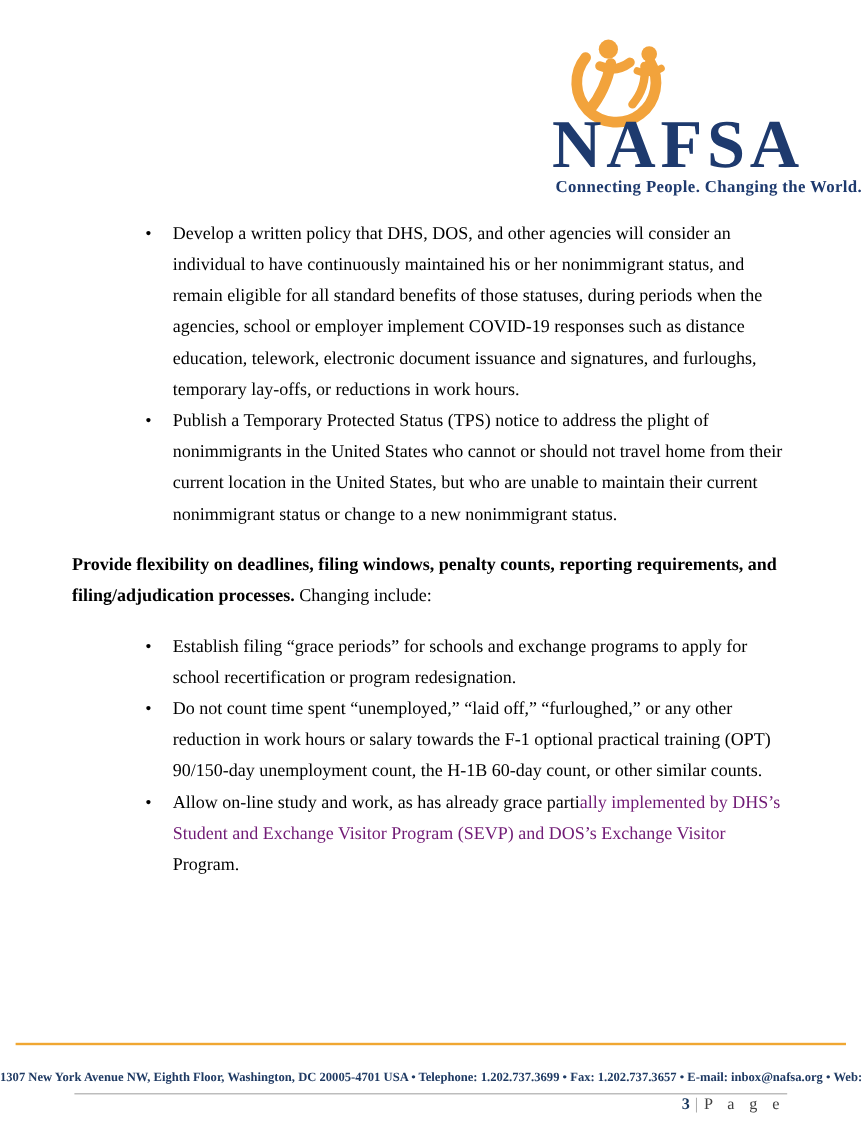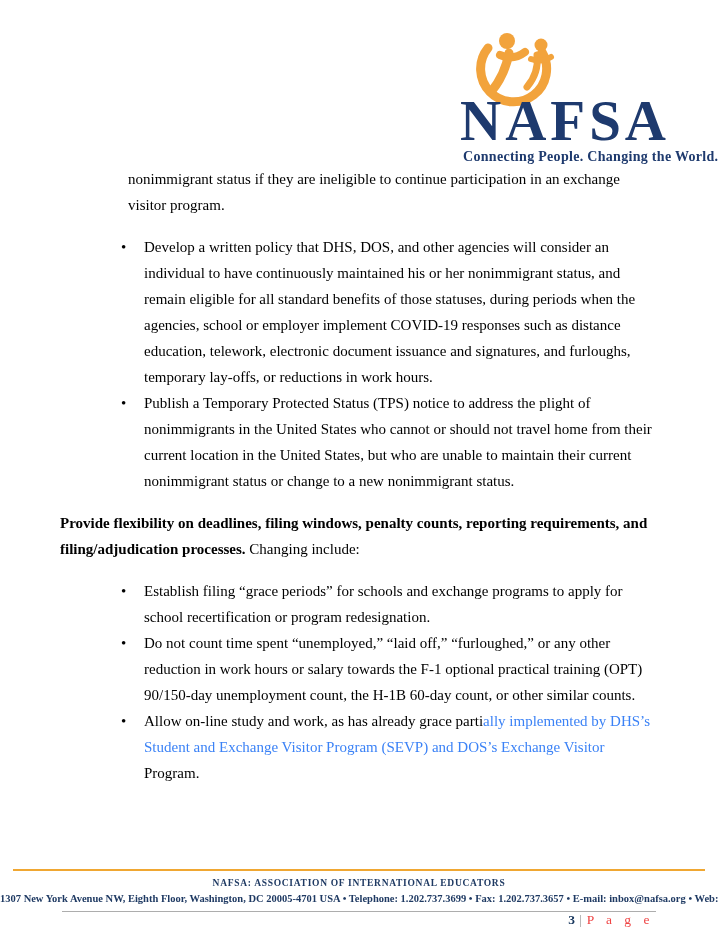--- a/index.html
+++ b/index.html
@@ -26,37 +26,37 @@
     font-size:15px; line-height:26px;
   }
   .cont { margin:0 0 0 68px; width:508px; }
   ul.blist { list-style:none; margin:16px; padding:0; }
   ul.blist li { position:relative; padding-left:68px; width:516px; }
   ul.blist li::before {
     content:"\2022"; position:absolute; left:45px; top:0; font-size:15px;
   }
   .heading { margin:9px 0 0 0; width:598px; }
   .heading b { font-weight:bold; }
-  .link { color:#3b82f6; text-decoration:none; cursor:pointer; }
+  .link { color:#701a75; text-decoration:none; cursor:pointer; }
 
   
   .orange-rule { position:absolute; left:13px; right:13px; top:869px; height:2px; background:#f0a732; }
   .org {
     position:absolute; top:878px; left:0; width:718px; text-align:center;
     color:#1f3a63; font-size:9.5px; font-weight:bold; letter-spacing:0.7px;
   }
   .address {
     position:absolute; top:893px; left:0; width:718px; text-align:center;
     color:#1f3a63; font-size:10.5px; font-weight:600; white-space:nowrap;
   }
   .thin-rule { position:absolute; top:911px; left:62px; width:594px; height:1px; background:#adadad; }
   .pagenum { position:absolute; top:912px; right:64px; font-size:13.5px; color:#7f7f7f; }
   .pagenum .num { color:#17365d; font-weight:bold; margin-right:4px; }
   .pagenum .sep { color:#9a9a9a; margin-right:5px; }
-  .pagenum .word { letter-spacing:4.5px; color:#ef4444; }
+  .pagenum .word { letter-spacing:4.5px; color:#404040; }
 </style>
 </head>
 <body>
 
 <div class="page">
 
   <div class="logo">
     <svg class="logo-icon" width="102" height="80" viewBox="0 0 102 80" aria-hidden="true">
       <path d="M26 18 A33 33 0 1 0 80 22" fill="none" stroke="#f2a33c" stroke-width="9" stroke-linecap="round"></path>
       <circle cx="45" cy="11" r="8" fill="#f2a33c"></circle>
@@ -65,36 +65,34 @@
       <circle cx="79" cy="15" r="6.5" fill="#f2a33c"></circle>
       <path d="M75 25 Q77 43 65 57" fill="none" stroke="#f2a33c" stroke-width="7" stroke-linecap="round"></path>
       <path d="M69 29 Q79 33 89 27" fill="none" stroke="#f2a33c" stroke-width="6" stroke-linecap="round"></path>
     </svg>
     <div class="wordmark">NAFSA</div>
     <div class="tagline">Connecting People. Changing the World.™</div>
   </div>
 
   <div class="content">
 
-    <p class="cont">nonimmigrant status if they are ineligible to continue participation in an exchange visitor program.</p>
 
     <ul class="blist">
       <li><span>Develop a written policy that DHS, DOS, and other agencies will consider an individual to have continuously maintained his or her nonimmigrant status, and remain eligible for all standard benefits of those statuses, during periods when the agencies, school or employer implement COVID-19 responses such as distance education, telework, electronic document issuance and signatures, and furloughs, temporary lay-offs, or reductions in work hours.</span></li>
       <li><span>Publish a Temporary Protected Status (TPS) notice to address the plight of nonimmigrants in the United States who cannot or should not travel home from their current location in the United States, but who are unable to maintain their current nonimmigrant status or change to a new nonimmigrant status.</span></li>
     </ul>
 
     <p class="heading"><b>Provide flexibility on deadlines, filing windows, penalty counts, reporting requirements, and filing/adjudication processes.</b><span> Changing include:</span></p>
 
     <ul class="blist">
       <li><span>Establish filing “grace periods” for schools and exchange programs to apply for school recertification or program redesignation.</span></li>
       <li><span>Do not count time spent “unemployed,” “laid off,” “furloughed,” or any other reduction in work hours or salary towards the F-1 optional practical training (OPT) 90/150-day unemployment count, the H-1B 60-day count, or other similar counts.</span></li>
       <li><span>Allow on-line study and work, as has already grace parti</span><a class="link">ally implemented by DHS’s Student and Exchange Visitor Program (SEVP) and DOS’s Exchange Visitor</a><span> Program.</span></li>
     </ul>
 
   </div>
 
   <div class="orange-rule"></div>
-  <div class="org">NAFSA: ASSOCIATION OF INTERNATIONAL EDUCATORS</div>
   <div class="address">1307 New York Avenue NW, Eighth Floor, Washington, DC 20005-4701 USA • Telephone: 1.202.737.3699 • Fax: 1.202.737.3657 • E-mail: inbox@nafsa.org • Web: www.nafsa.org</div>
   <div class="thin-rule"></div>
   <div class="pagenum"><span class="num">3</span><span class="sep">|</span><span class="word">P a g e</span></div>
 
 </div>
 
 </body></html>

